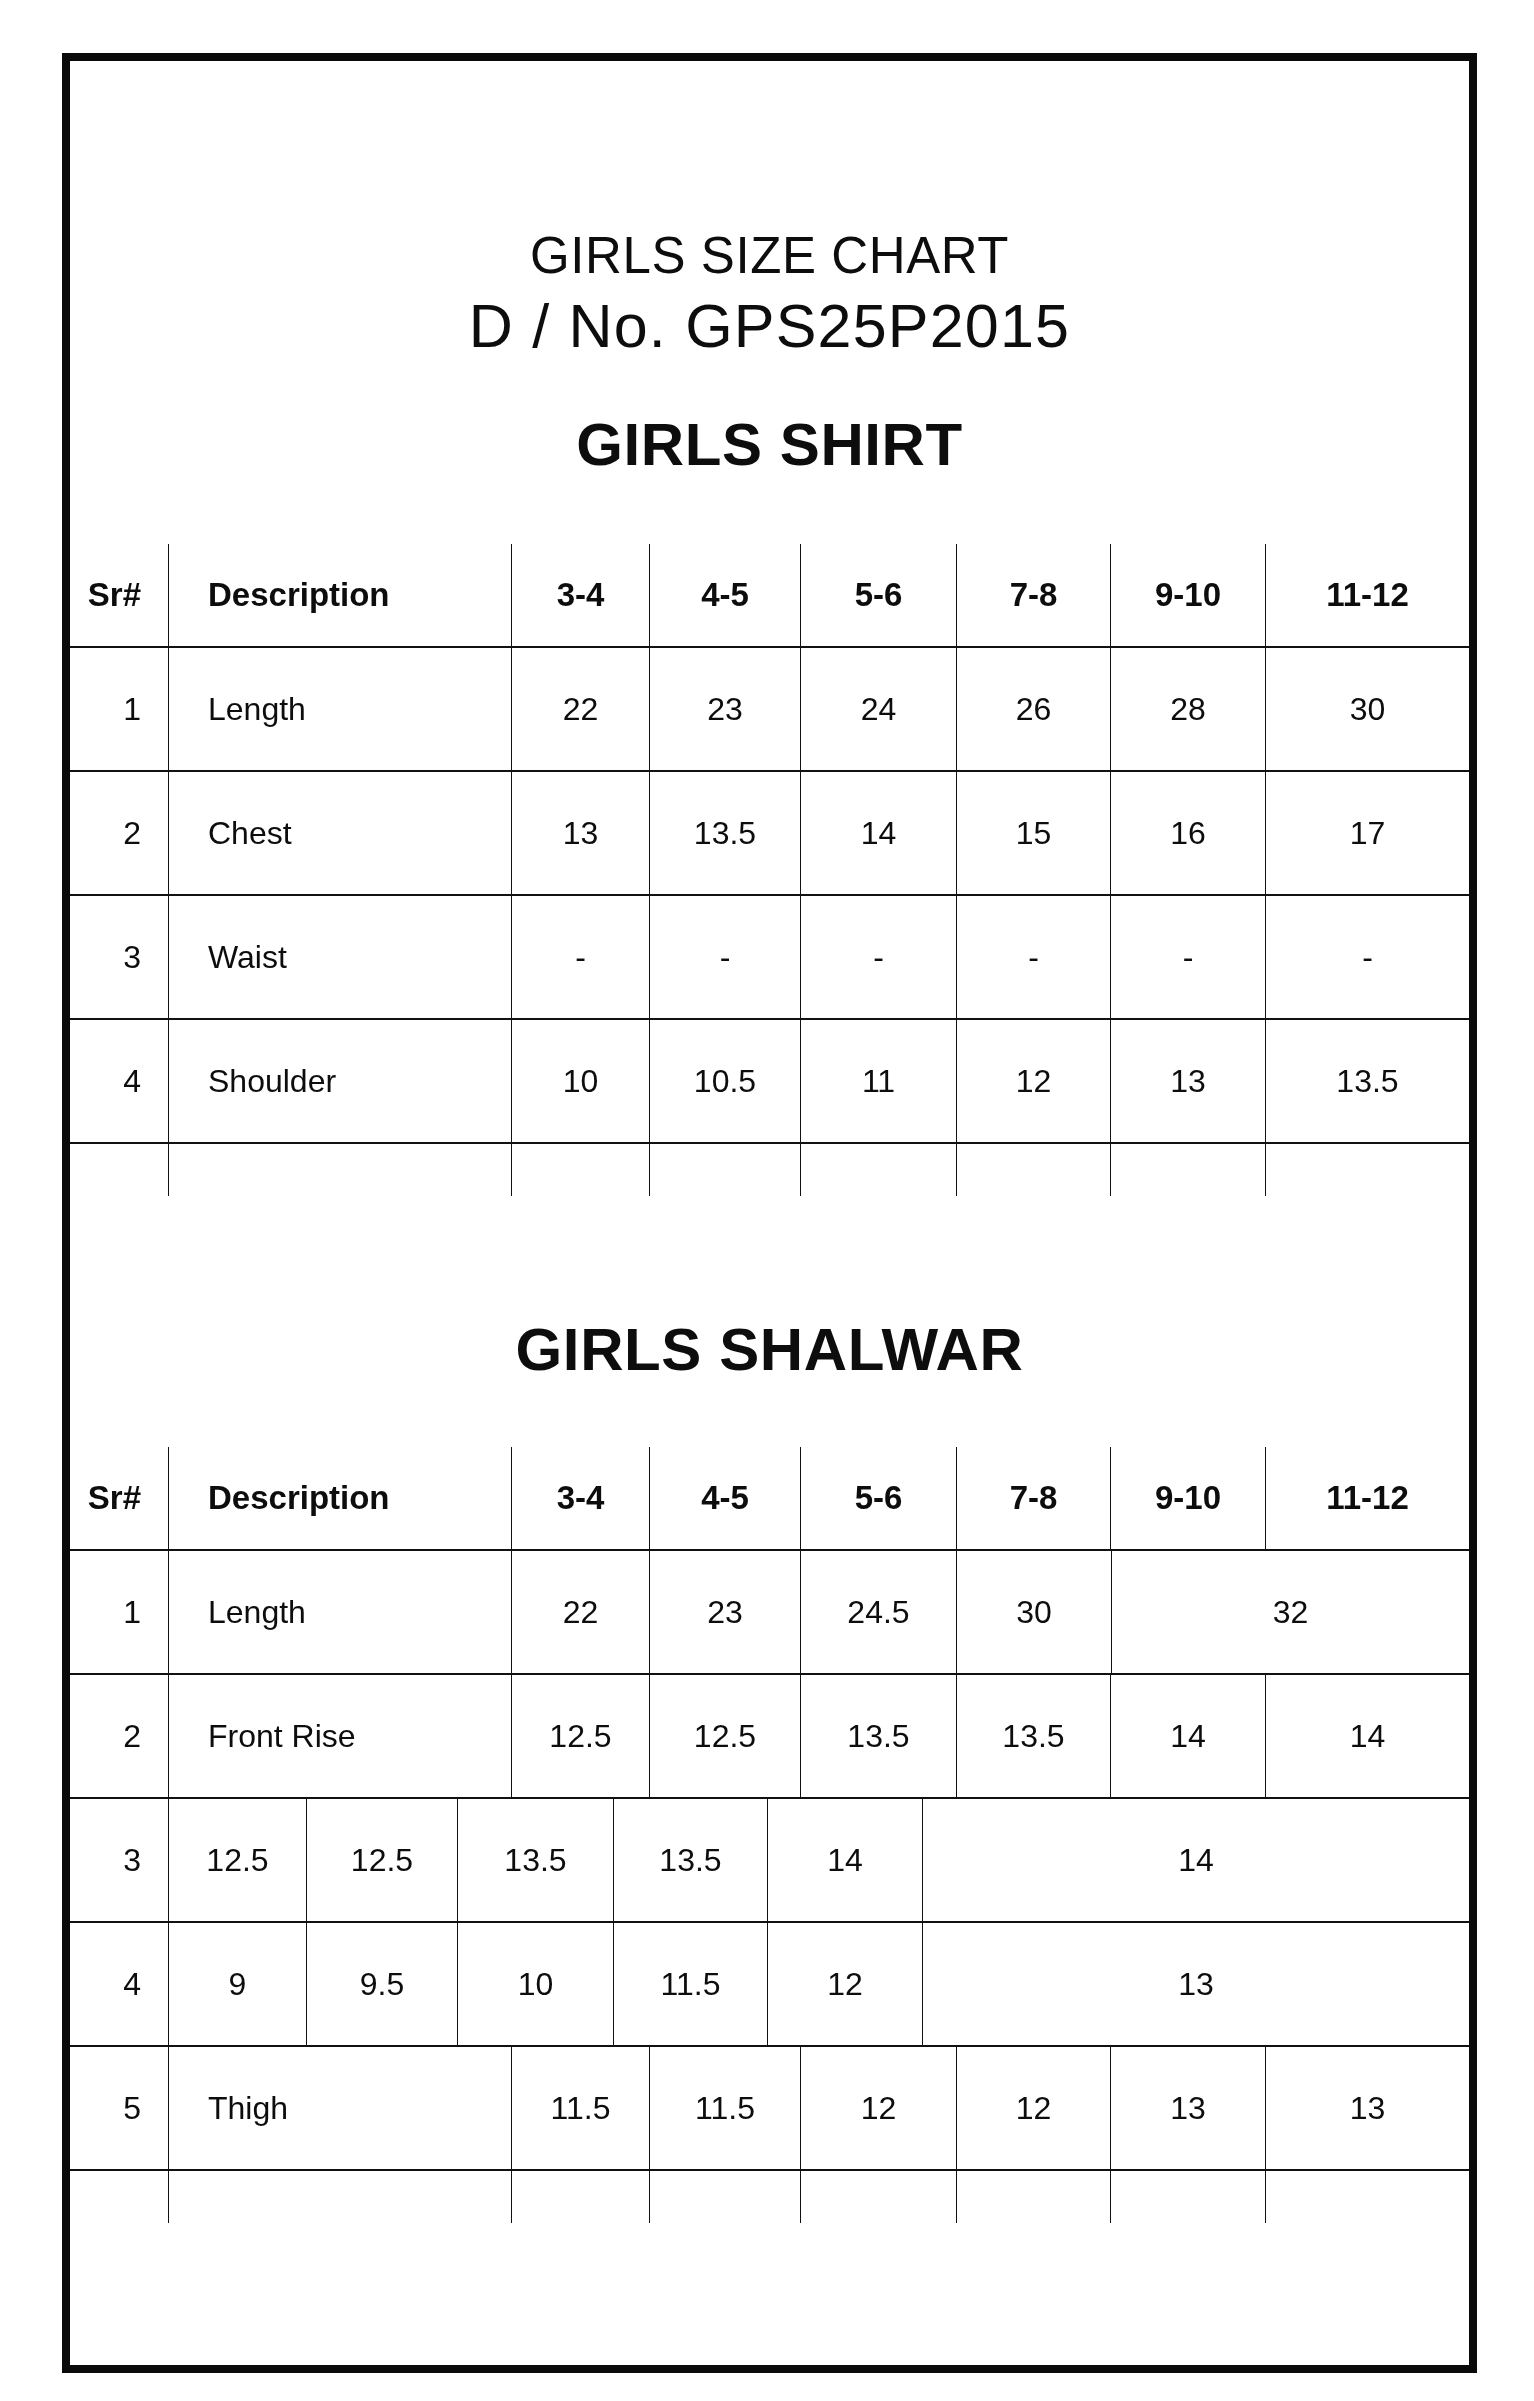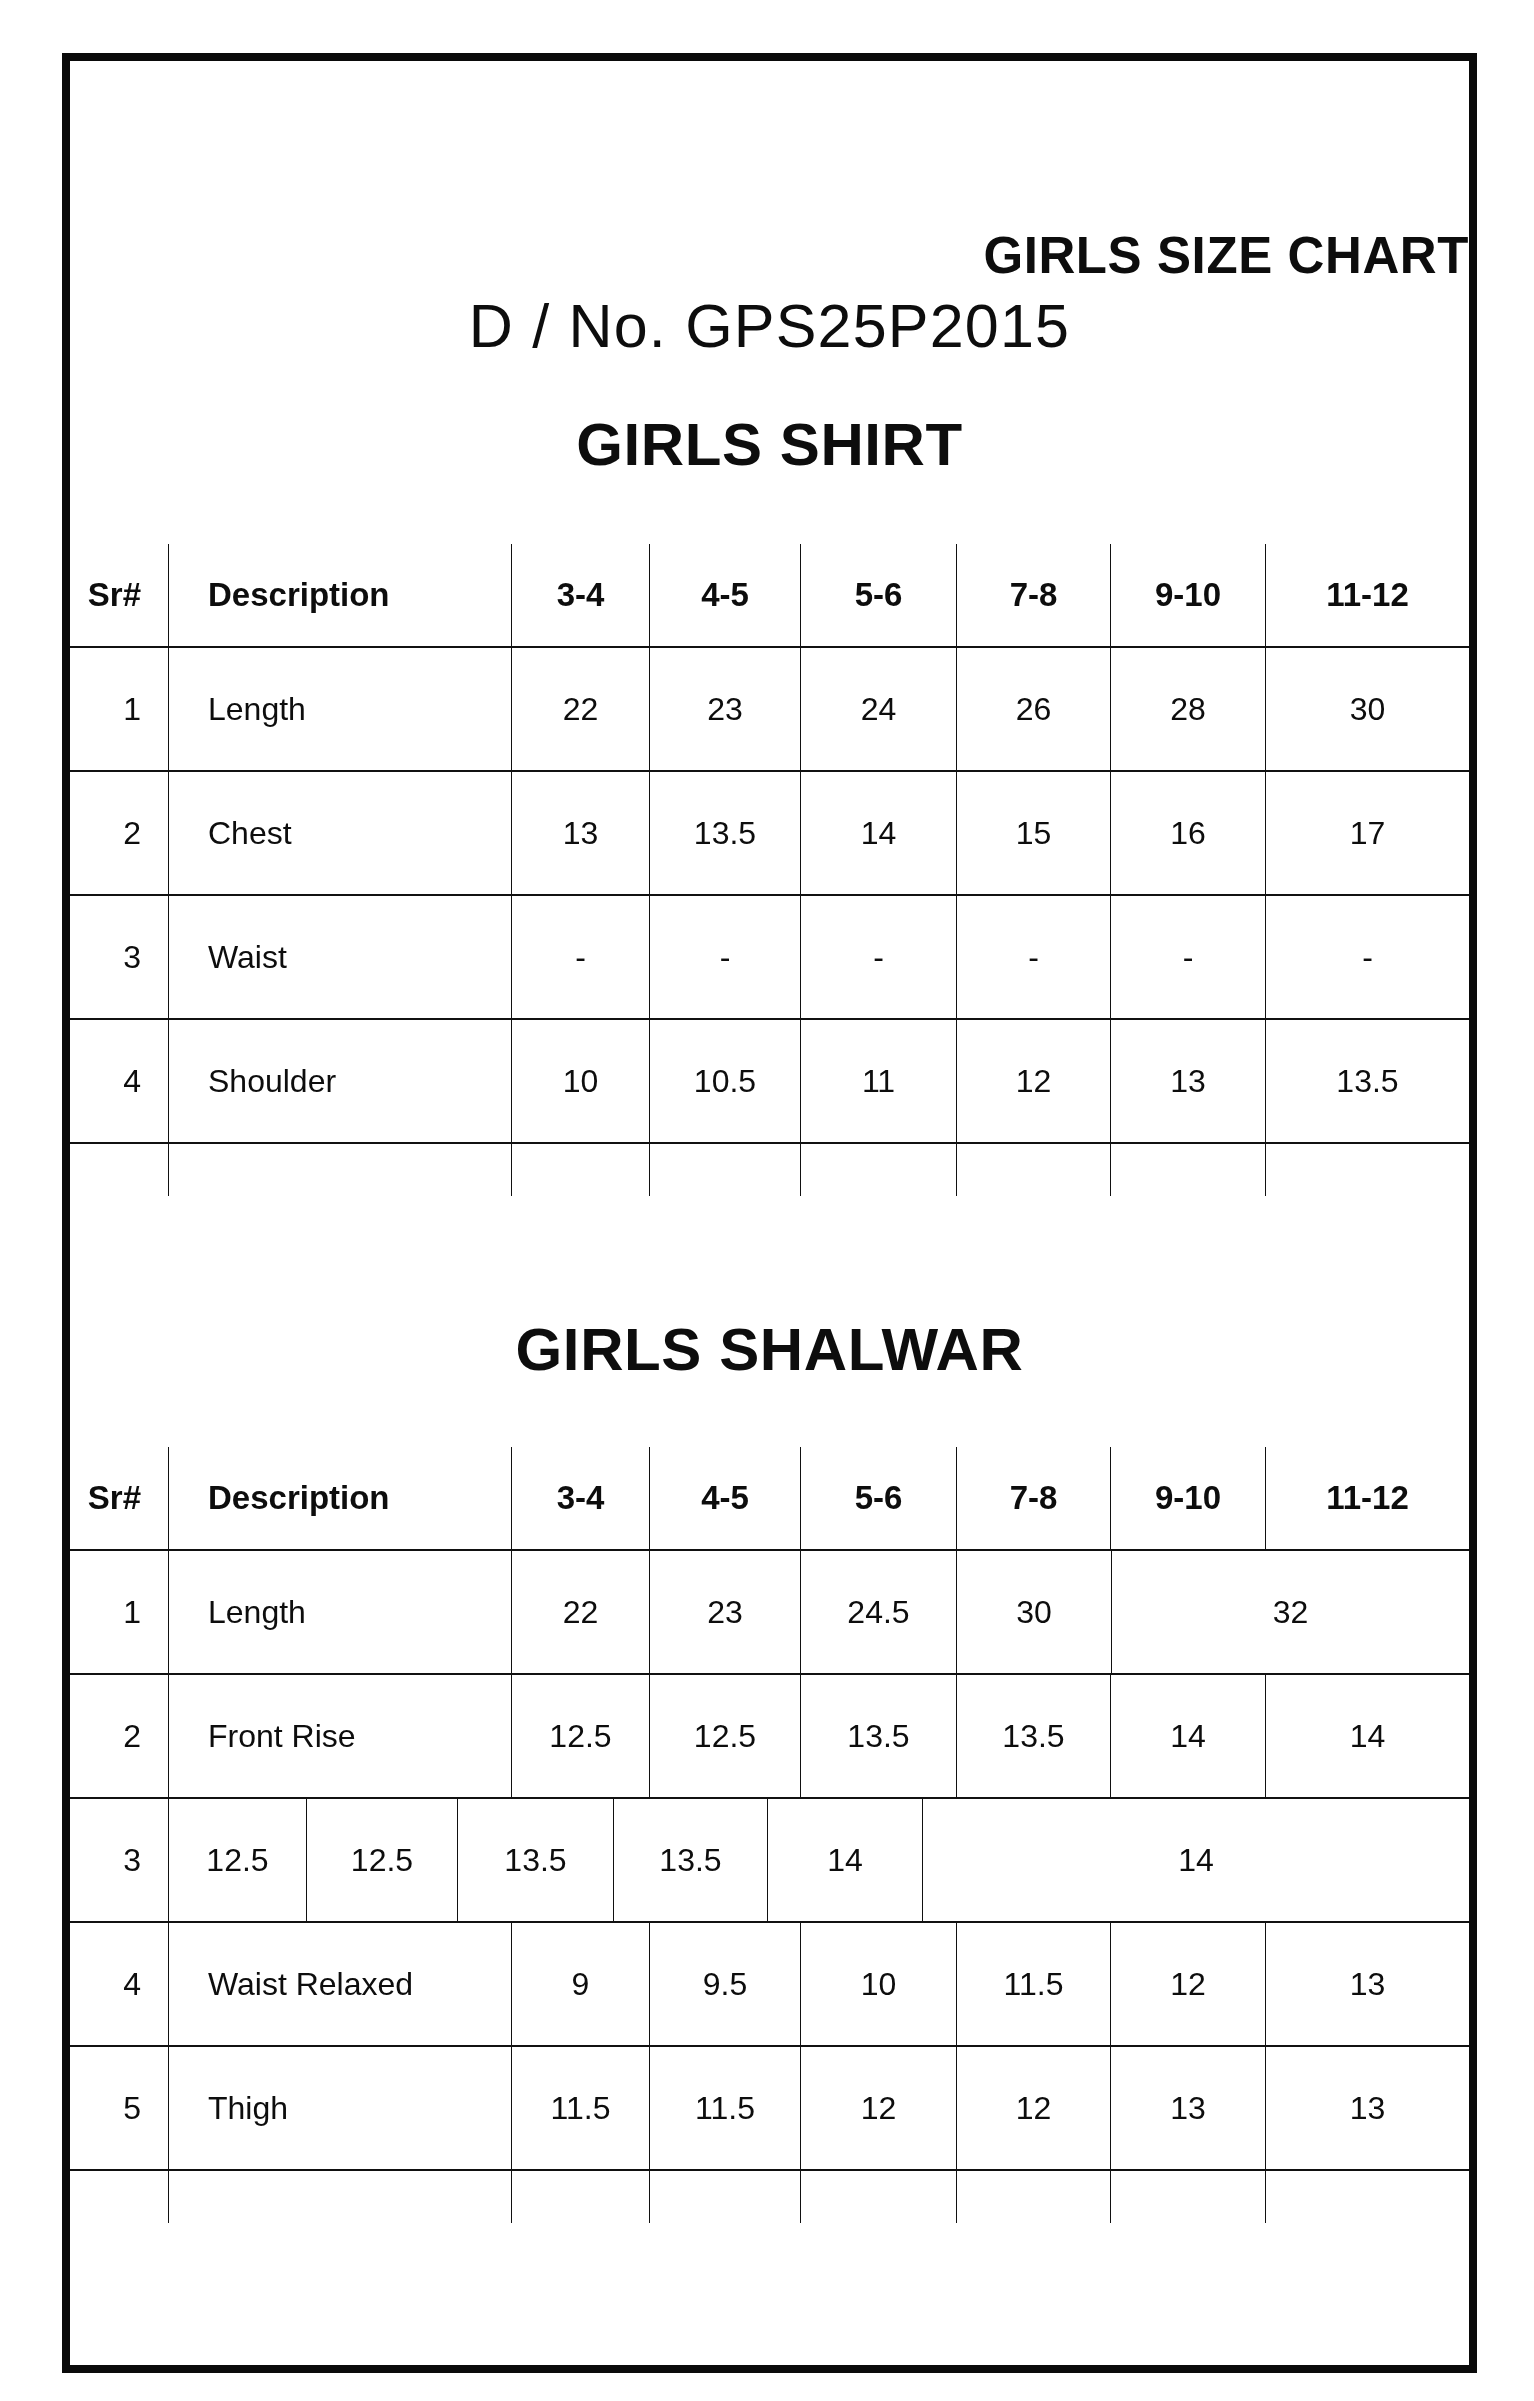--- a/index.html
+++ b/index.html
@@ -17,24 +17,24 @@
     left: 62px;
     top: 53px;
     width: 1415px;
     height: 2320px;
     border: 8px solid #0a0a0a;
     box-sizing: border-box;
     background: #ffffff;
   }
   .page-title {
     margin: 166px 0 12px 0;
-    text-align: right;
+    text-align: center;
     font-size: 51px;
     line-height: 58px;
-    font-weight: bold;
+    font-weight: normal;
     letter-spacing: 0.6px;
   }
   .page-subtitle {
     margin: 10.4px 0 0 0;
     text-align: center;
     font-size: 61px;
     line-height: 58px;
     font-weight: normal;
     letter-spacing: 1.2px;
   }
@@ -186,21 +186,20 @@
         <div class="cell c0">3</div>
         <div class="cell c2">12.5</div>
         <div class="cell c3">12.5</div>
         <div class="cell c4">13.5</div>
         <div class="cell c5">13.5</div>
         <div class="cell c6">14</div>
         <div class="cell c7">14</div>
       </div>
       <div class="t-row data-row">
         <div class="cell c0">4</div>
-        <div class="cell c1">Waist Relaxed</div>
         <div class="cell c2">9</div>
         <div class="cell c3">9.5</div>
         <div class="cell c4">10</div>
         <div class="cell c5">11.5</div>
         <div class="cell c6">12</div>
         <div class="cell c7">13</div>
       </div>
       <div class="t-row data-row">
         <div class="cell c0">5</div>
         <div class="cell c1">Thigh</div>

